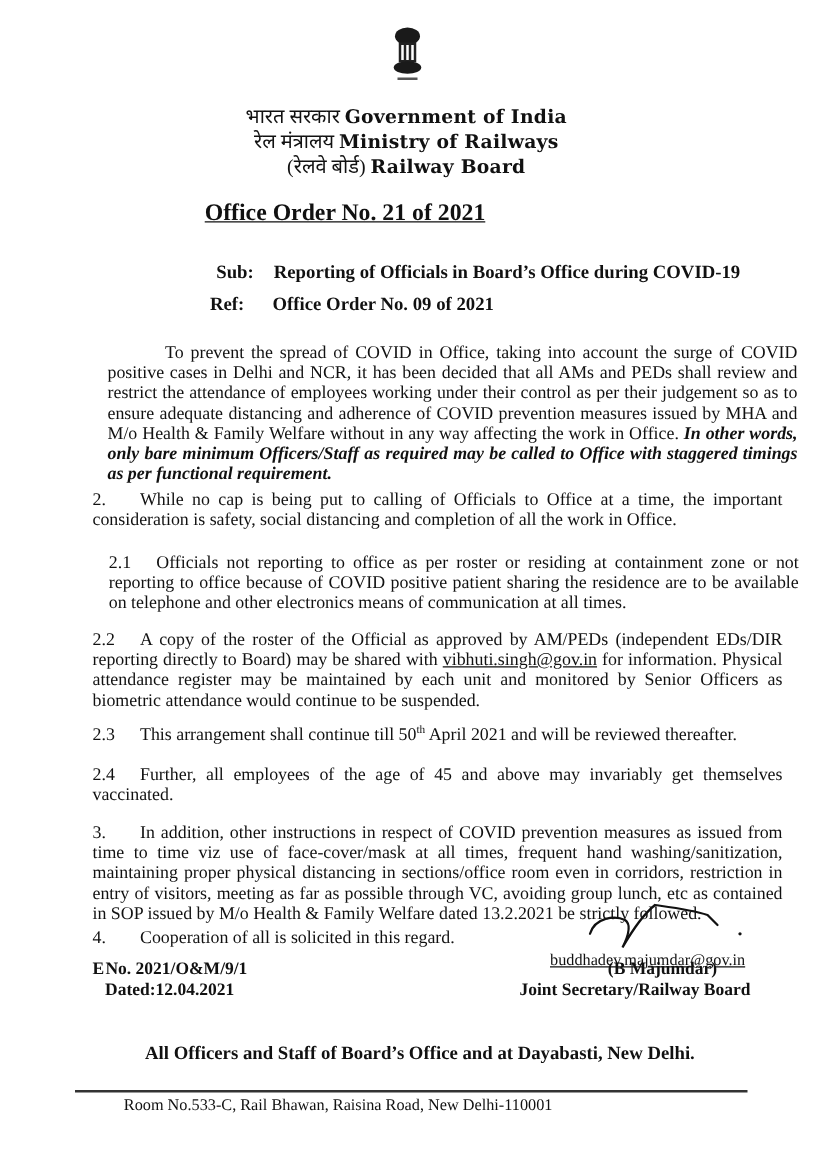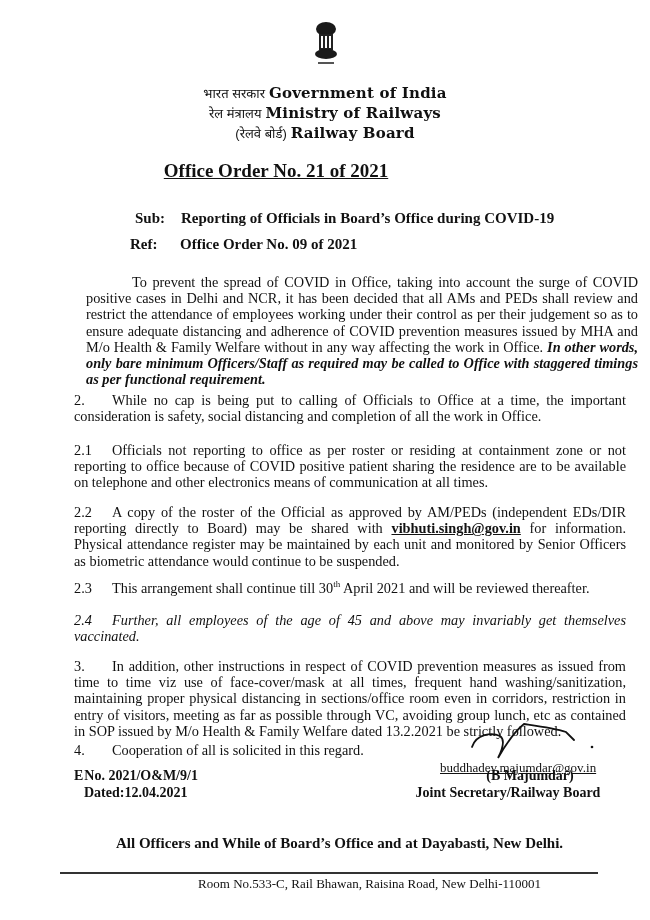--- a/index.html
+++ b/index.html
@@ -3,40 +3,40 @@
   <meta charset="utf-8">
   <style>
     html, body { margin: 0; padding: 0; background: #ffffff; }
     body {
       width: 650px; height: 920px; position: relative; overflow: hidden;
       font-family: "Liberation Serif", serif; color: #111111;
     }
     .abs { position: absolute; }
     .emblem { left: 311px; top: 20px; width: 30px; height: 50px; }
     .hdr-line { left: 0; width: 650px; text-align: center; font-size: 16px; line-height: 18px; white-space: nowrap; }
-    .hdr-line .hi { font-family: Liberation Sans, sans-serif; font-size: 13px; }
+    .hdr-line .hi { font-family: Liberation Serif, serif; font-size: 16px; }
     .hdr-line .en { font-weight: bold; font-family: "DejaVu Serif", serif; font-size: 15px; letter-spacing: 0.2px; margin-top: 40px; }
     .order-title { left: 0; width: 552px; text-align: center; top: 160px; font-size: 19px; font-weight: bold; text-decoration: underline; }
     .sub { left: 135px; top: 210px; font-size: 15px; font-weight: bold; white-space: nowrap; }
     .ref { left: 130px; top: 236px; font-size: 15px; font-weight: bold; white-space: nowrap; }
-    .sub .lbl, .ref .lbl { display: inline-block; width: 46px; }
+    .sub .lbl, .ref .lbl { display: inline-block; width: 46px; margin-left: 38px; }
     .para { left: 74px; width: 552px; font-size: 14.3px; line-height: 16.2px; text-align: justify; }
     .para .num { display: inline-block; width: 38px; }
     .para .indent { display: inline-block; width: 46px; }
     .bi { font-weight: bold; font-style: italic; }
-    .link { text-decoration: underline; font-weight: bold; }
+    .link { text-decoration: underline; }
     sup { font-size: 9px; line-height: 0; }
     .fileno { left: 74px; top: 767px; font-size: 14px; font-weight: bold; line-height: 17px; }
     .fileno .mark { font-size: 14px; margin-right: 1px; }
     .sig-name { left: 388px; width: 240px; text-align: center; top: 767px; font-size: 14px; font-weight: bold; line-height: 17px; }
     .sig-email { left: 440px; top: 760px; font-size: 13px; text-decoration: underline; }
     .signature { left: 462px; top: 722px; width: 170px; height: 45px; }
     .recipients { left: 116px; top: 835px; font-size: 15px; font-weight: bold; white-space: nowrap; }
     .footer-rule { left: 60px; width: 538px; top: 872px; height: 0; border-top: 2px solid #333333; }
-    .footer-addr { left: 0; width: 541px; text-align: right; top: 876px; font-size: 13px; }
+    .footer-addr { left: 0; width: 541px; text-align: center; top: 876px; font-size: 13px; }
   </style>
 </head>
 <body>
 
 <div class="abs emblem">
   <svg width="30" height="50" viewBox="0 0 30 50">
     <ellipse cx="15" cy="9" rx="10" ry="7" fill="#1a1a1a"></ellipse>
     <rect x="8" y="14" width="14" height="16" fill="#222"></rect>
     <rect x="10" y="16" width="2" height="12" fill="#fff"></rect>
     <rect x="14" y="16" width="2" height="12" fill="#fff"></rect>
@@ -69,33 +69,33 @@
 </div>
 
 <div class="abs para" style="top:274px;margin-left:12px;">
   <span class="indent"></span><span>To prevent the spread of COVID in Office, taking into account the surge of COVID positive cases in Delhi and NCR, it has been decided that all AMs and PEDs shall review and restrict the attendance of employees working under their control as per their judgement so as to ensure adequate distancing and adherence of COVID prevention measures issued by MHA and M/o Health &amp; Family Welfare without in any way affecting the work in Office. </span><span class="bi">In other words, only bare minimum Officers/Staff as required may be called to Office with staggered timings as per functional requirement.</span>
 </div>
 
 <div class="abs para" style="top:392px;">
   <span class="num">2.</span><span>While no cap is being put to calling of Officials to Office at a time, the important consideration is safety, social distancing and completion of all the work in Office.</span>
 </div>
 
-<div class="abs para" style="top:442px;">
+<div class="abs para" style="top:442px;margin-left:13px;">
   <span class="num">2.1</span><span>Officials not reporting to office as per roster or residing at containment zone or not reporting to office because of COVID positive patient sharing the residence are to be available on telephone and other electronics means of communication at all times.</span>
 </div>
 
 <div class="abs para" style="top:504px;">
   <span class="num">2.2</span><span>A copy of the roster of the Official as approved by AM/PEDs (independent EDs/DIR reporting directly to Board) may be shared with </span><span class="link">vibhuti.singh@gov.in</span><span> for information. Physical attendance register may be maintained by each unit and monitored by Senior Officers as biometric attendance would continue to be suspended.</span>
 </div>
 
 <div class="abs para" style="top:580px;">
-  <span class="num">2.3</span><span>This arrangement shall continue till 30</span><sup>th</sup><span> April 2021 and will be reviewed thereafter.</span>
+  <span class="num">2.3</span><span>This arrangement shall continue till 50</span><sup>th</sup><span> April 2021 and will be reviewed thereafter.</span>
 </div>
 
-<div class="abs para" style="top:612px;font-style:italic;">
+<div class="abs para" style="top:612px;">
   <span class="num">2.4</span><span>Further, all employees of the age of 45 and above may invariably get themselves vaccinated.</span>
 </div>
 
 <div class="abs para" style="top:658px;">
   <span class="num">3.</span><span>In addition, other instructions in respect of COVID prevention measures as issued from time to time viz use of face-cover/mask at all times, frequent hand washing/sanitization, maintaining proper physical distancing in sections/office room even in corridors,  restriction in entry of visitors, meeting as far as possible through VC, avoiding group lunch, etc as contained in SOP issued by M/o Health &amp; Family Welfare dated 13.2.2021 be strictly followed.</span>
 </div>
 
 <div class="abs para" style="top:742px;">
   <span class="num">4.</span><span>Cooperation of all is solicited in this regard.</span>
 </div>
@@ -111,16 +111,16 @@
   <div><span class="mark">E</span><span>No. 2021/O&amp;M/9/1</span></div>
   <div style="padding-left:10px;">Dated:12.04.2021</div>
 </div>
 
 <div class="abs sig-name">
   <div style="padding-left:44px;">(B Majumdar)</div>
   <div>Joint Secretary/Railway Board</div>
 </div>
 <div class="abs sig-email">buddhadev.majumdar@gov.in</div>
 
-<div class="abs recipients">All Officers and While of Board’s Office and at Dayabasti, New Delhi.</div>
+<div class="abs recipients">All Officers and Staff of Board’s Office and at Dayabasti, New Delhi.</div>
 
 <div class="abs footer-rule"></div>
 <div class="abs footer-addr">Room No.533-C, Rail Bhawan, Raisina Road, New Delhi-110001</div>
 
 </body></html>

